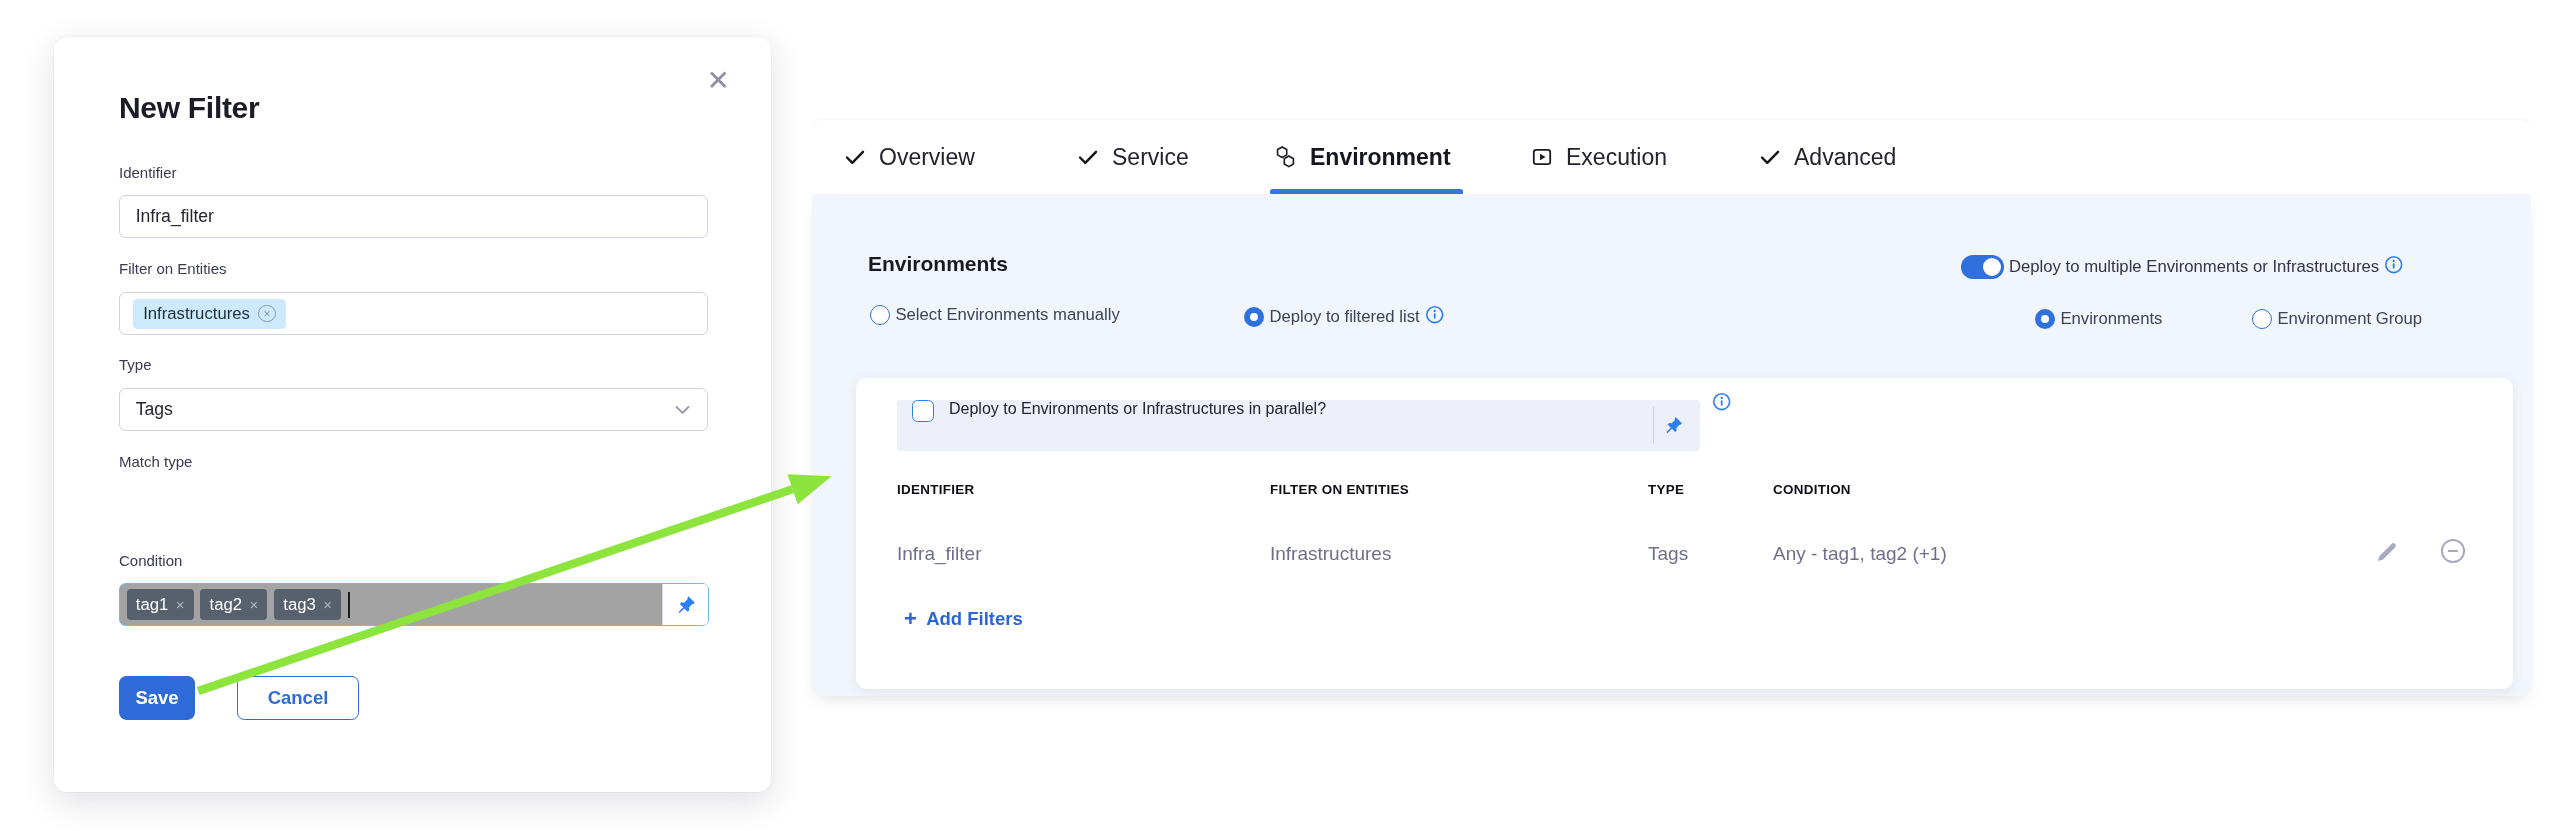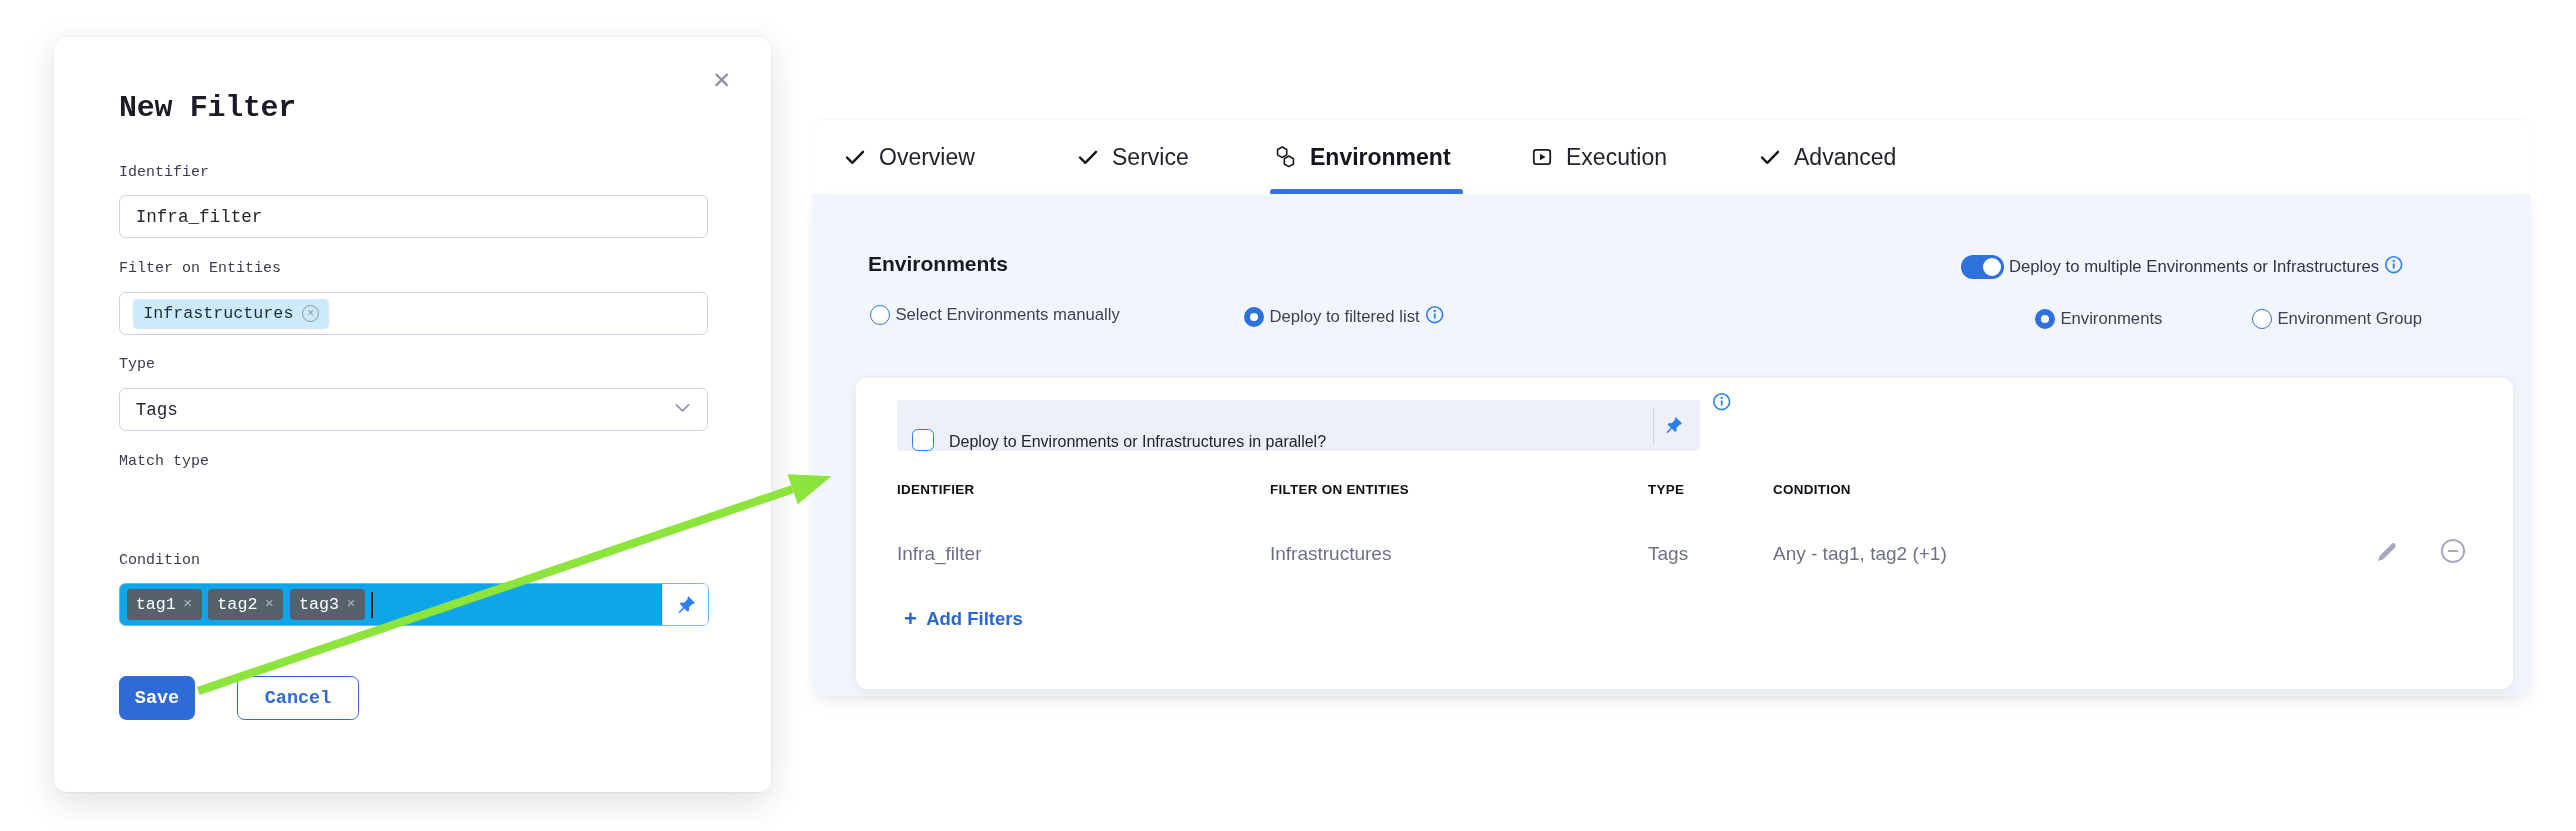--- a/index.html
+++ b/index.html
@@ -4,39 +4,39 @@
 <style>
   * { margin:0; padding:0; box-sizing:border-box; }
   html,body { background:#ffffff; }
   body { width:2576px; height:832px; position:relative; overflow:hidden;
          font-family:"Liberation Sans", sans-serif; color:#24252f; }
   .abs { position:absolute; }
 
   
   .modal { position:absolute; left:54px; top:37px; width:717px; height:755px;
            background:#fff; border-radius:13px;
-           box-shadow:0 9.3px 33px rgba(33,33,66,.14), 0 0 0 0.9px rgba(40,41,61,.03);font-family:Liberation Mono, monospace; }
+           box-shadow:0 9.3px 33px rgba(33,33,66,.14), 0 0 0 0.9px rgba(40,41,61,.03); }
   .modal-title { position:absolute; left:65px; top:54px; font-size:30px; font-weight:700;
                  letter-spacing:-0.3px; color:#1c1c28; }
   .modal-close { position:absolute; right:41px; top:30px; font-size:28px; color:#8f90a6;
                  cursor:pointer; line-height:1; font-weight:400; }
   .f-label { position:absolute; left:65px; font-size:15px; color:#3a3b52; }
   .f-control { position:absolute; left:65px; width:589px; height:43px; background:#fff;
                border:0.9px solid #cfd1e2; border-radius:6.5px; display:flex; align-items:center; }
   .f-text { font-size:17.6px; color:#24252f; padding-left:15.7px; }
   .chev { position:absolute; right:16.7px; top:50%; transform:translateY(-50%); }
   .chip-blue { display:inline-flex; align-items:center; margin-left:13px; height:30px;
                padding:0 10.2px; background:#cdeafc; border-radius:4.6px; font-size:16.7px; color:#1f2d3a; }
   .chip-x-circle { display:inline-flex; align-items:center; justify-content:center;
                    width:17.6px; height:17.6px; border:1.4px solid #8b98a7; border-radius:50%;
                    color:#8b98a7; font-size:12px; margin-left:8.3px; cursor:pointer; }
   .pin-cell { position:absolute; right:0; top:0; bottom:0; width:52px; background:#eef0f8;
               border-left:0.9px solid #cfd1e2; border-radius:0 5.6px 5.6px 0;
               display:flex; align-items:center; justify-content:center; cursor:pointer; }
-  .cond-box { position:absolute; left:65px; width:590px; height:43px; background:#0ea5e9;
+  .cond-box { position:absolute; left:65px; width:590px; height:43px; background:#a3a3a3;
               border:1.9px solid #70b9f0; border-radius:6.5px; display:flex; align-items:center; }
   .chip-dark { display:inline-flex; align-items:center; height:31px; padding:0 9.3px;
                background:#57616d; border-radius:3.7px; color:#fff; font-size:16.7px;
                font-weight:500; margin-left:6.5px; }
   .chip-dark .rm { color:#aeb6bf; font-size:15px; margin-left:7.4px; cursor:pointer; }
   .caret-bar { width:1.9px; height:26px; background:#1a1a1a; margin-left:6.5px; }
   .cond-pin { position:absolute; right:0; top:0; bottom:0; width:46px; background:#fff;
               border-left:0.9px solid #d5d9e8; border-radius:0 4.6px 4.6px 0;
               display:flex; align-items:center; justify-content:center; cursor:pointer; }
   .btn-save { position:absolute; left:65px; top:639px; width:76px; height:44px;
@@ -65,21 +65,21 @@
   .radio { width:20.4px; height:20.4px; border-radius:50%; background:#fff;
            border:1.9px solid #2e71dd; flex:0 0 auto; }
   .radio.sel { border-width:6.5px; }
   .toggle { width:43px; height:24px; border-radius:12px; background:#2e71dd; position:relative;
             flex:0 0 auto; cursor:pointer; }
   .toggle .knob { position:absolute; right:2.8px; top:2.8px; width:18.5px; height:18.5px;
                   border-radius:50%; background:#fff; }
   .card { position:absolute; left:856px; top:378px; width:1657px; height:311px; background:#fff;
           border-radius:11px; box-shadow:0 2.8px 11px rgba(96,97,112,.10); }
   .graybar { position:absolute; left:41px; top:22px; width:803px; height:51px;
-             background:#edf0f8; border-radius:3.7px; display:flex; align-items:flex-end; }
+             background:#edf0f8; border-radius:3.7px; display:flex; align-items:flex-start; }
   .checkbox { width:22px; height:22px; border:1.9px solid #2d7ff0; border-radius:5.6px;
               background:#fff; margin-left:15px; flex:0 0 auto; cursor:pointer; }
   .graybar-label { font-size:16px; color:#22232e; margin-left:15px; }
   .graybar-div { position:absolute; right:46px; top:7.4px; bottom:7.4px; width:0.9px; background:#d2d4e3; }
   .graybar-pin { position:absolute; right:9.3px; top:0; bottom:0; width:35px;
                  display:flex; align-items:center; justify-content:center; cursor:pointer; }
   .th { position:absolute; top:104px; font-size:13.4px; font-weight:700; color:#0d0d17;
         letter-spacing:0.3px; }
   .td { position:absolute; top:165px; font-size:19px; color:#6e7089; }
   .row-icon { position:absolute; top:159px; width:28px; height:28px; cursor:pointer; }

